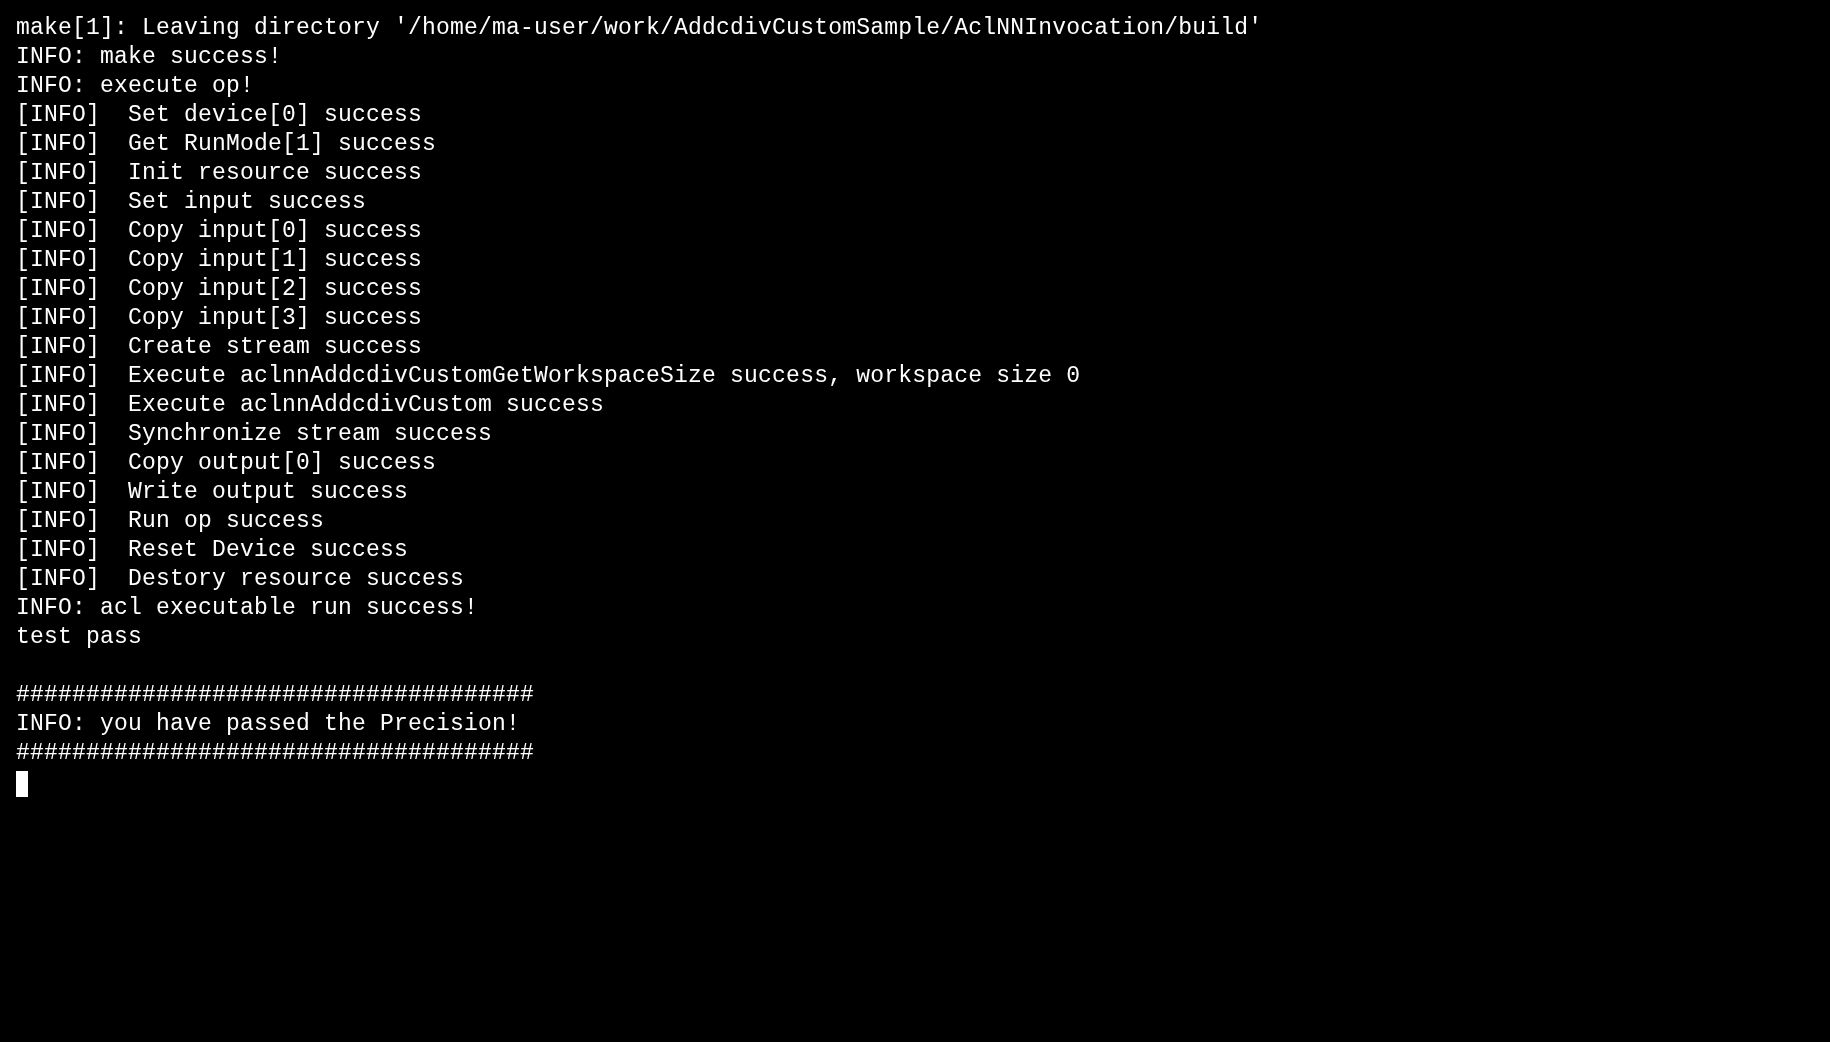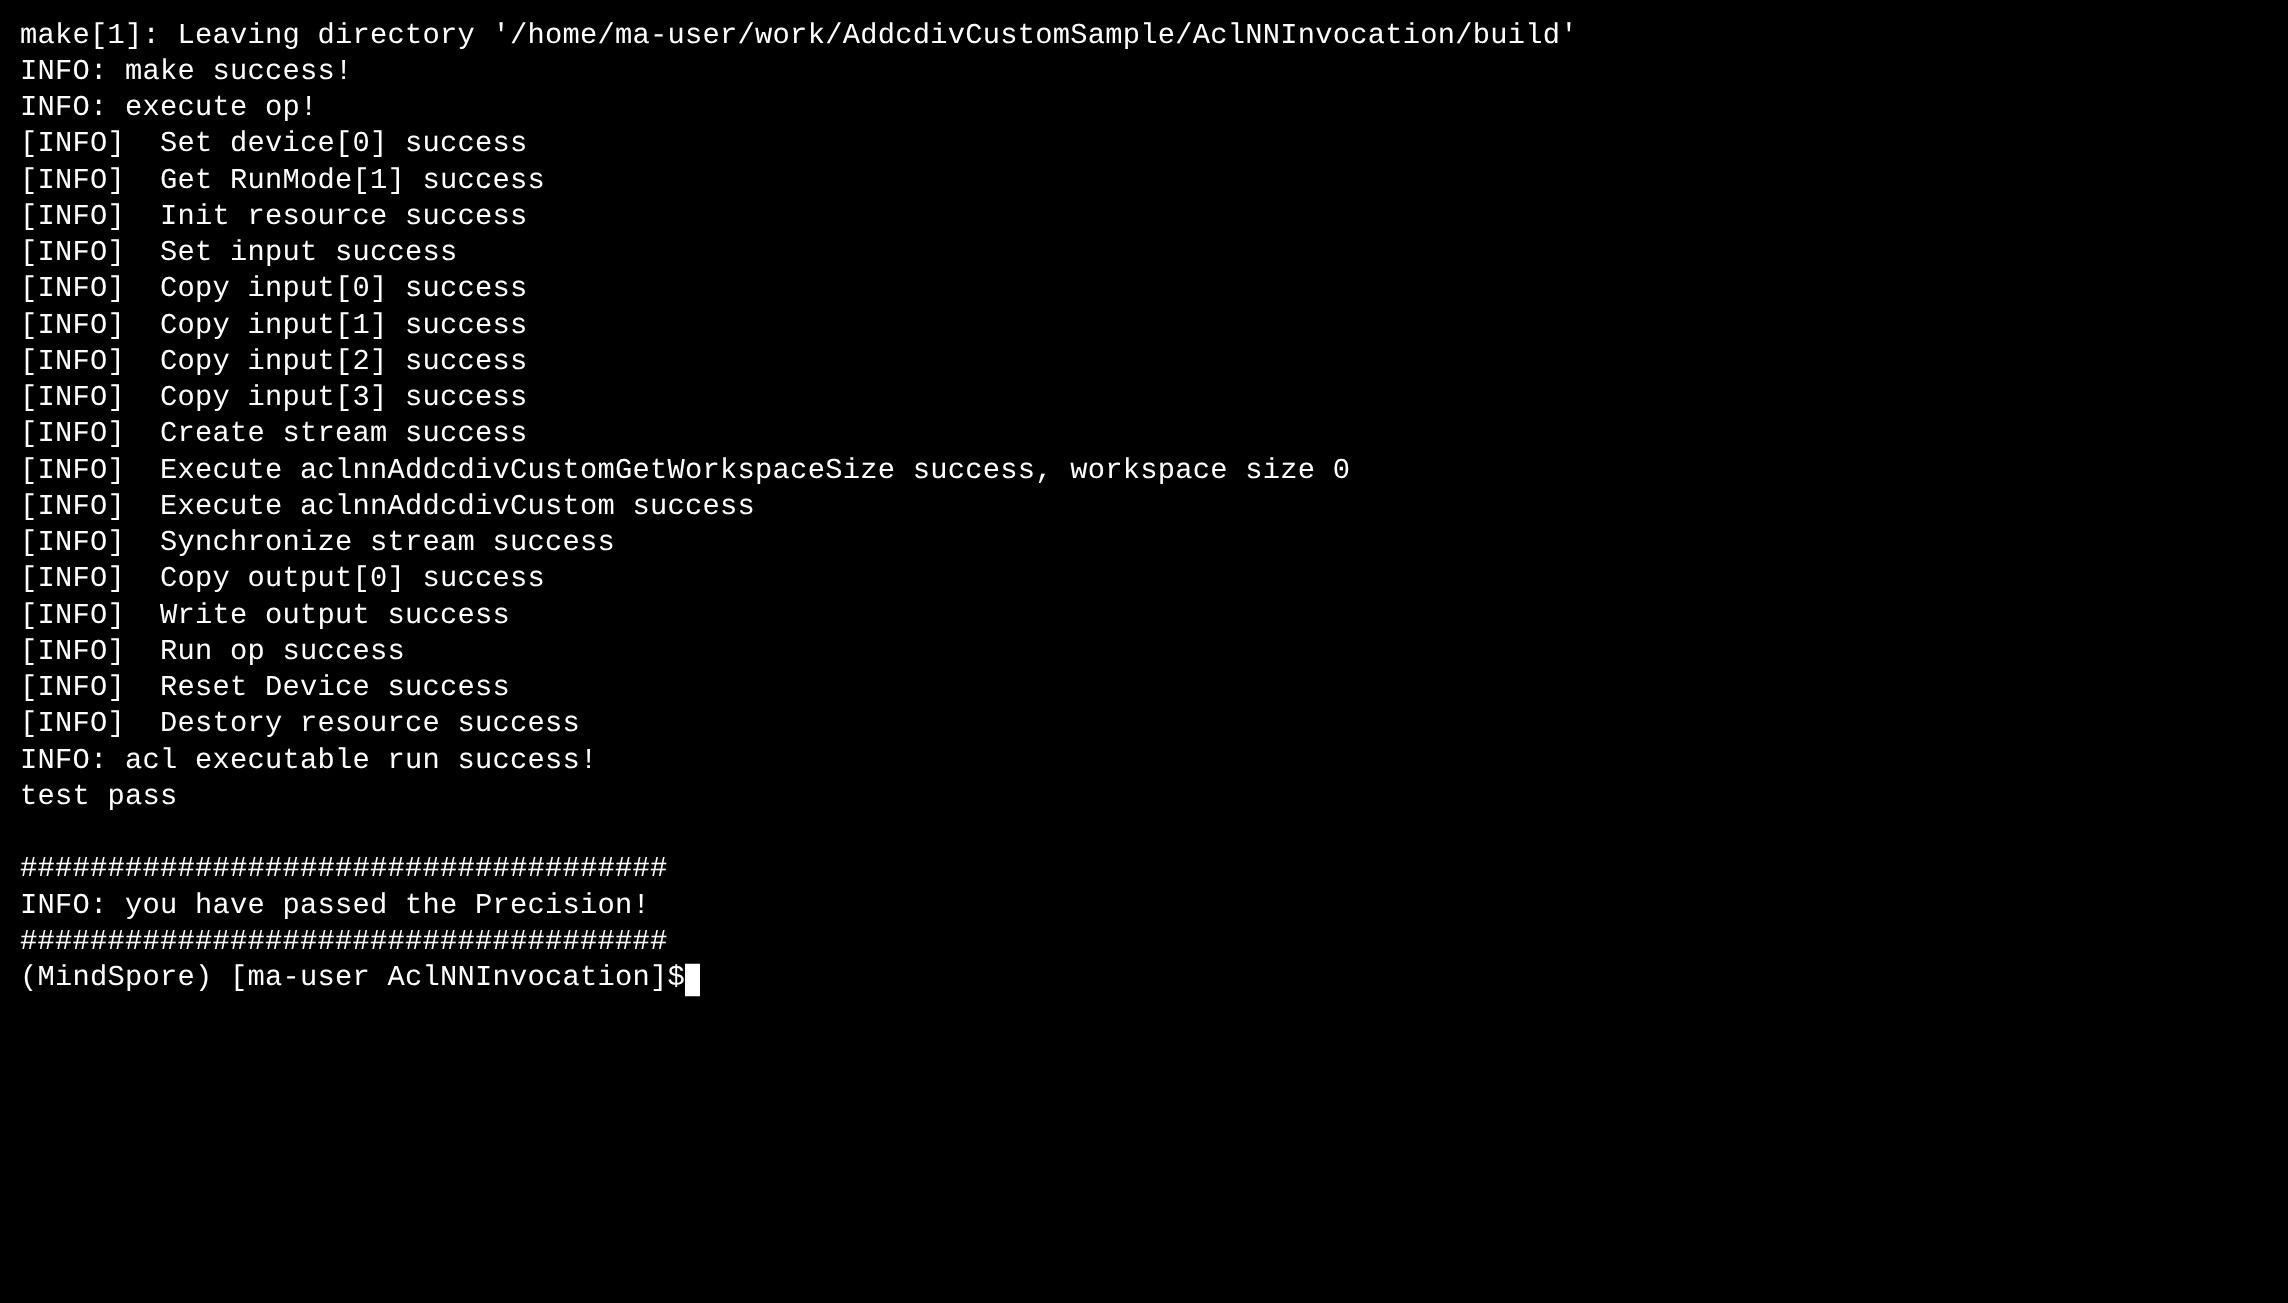--- a/index.html
+++ b/index.html
@@ -53,13 +53,13 @@
 [INFO]  Write output success
 [INFO]  Run op success
 [INFO]  Reset Device success
 [INFO]  Destory resource success
 INFO: acl executable run success!
 test pass
 
 #####################################
 INFO: you have passed the Precision!
 #####################################
-</div><span class="prompt-line">(MindSpore) [ma-user AclNNInvocation]$</span><span class="cursor"></span></div>
+</div><span class="cursor"></span></div>
 
 </body></html>

